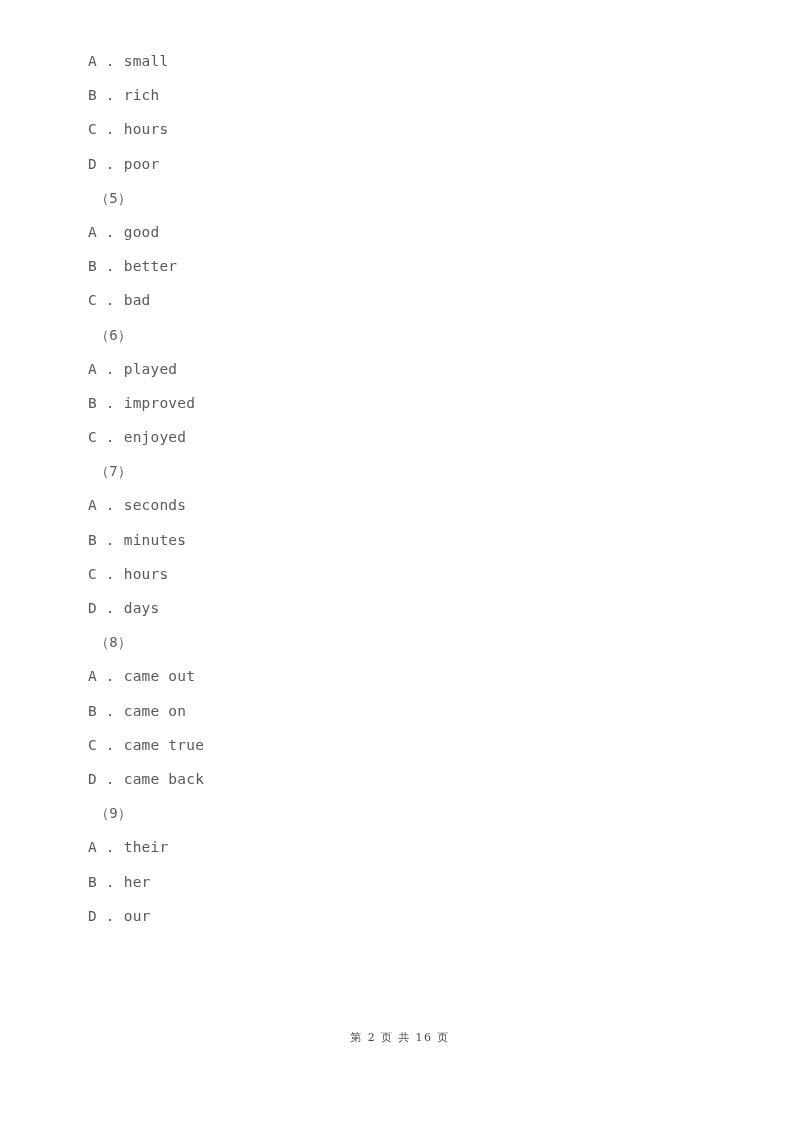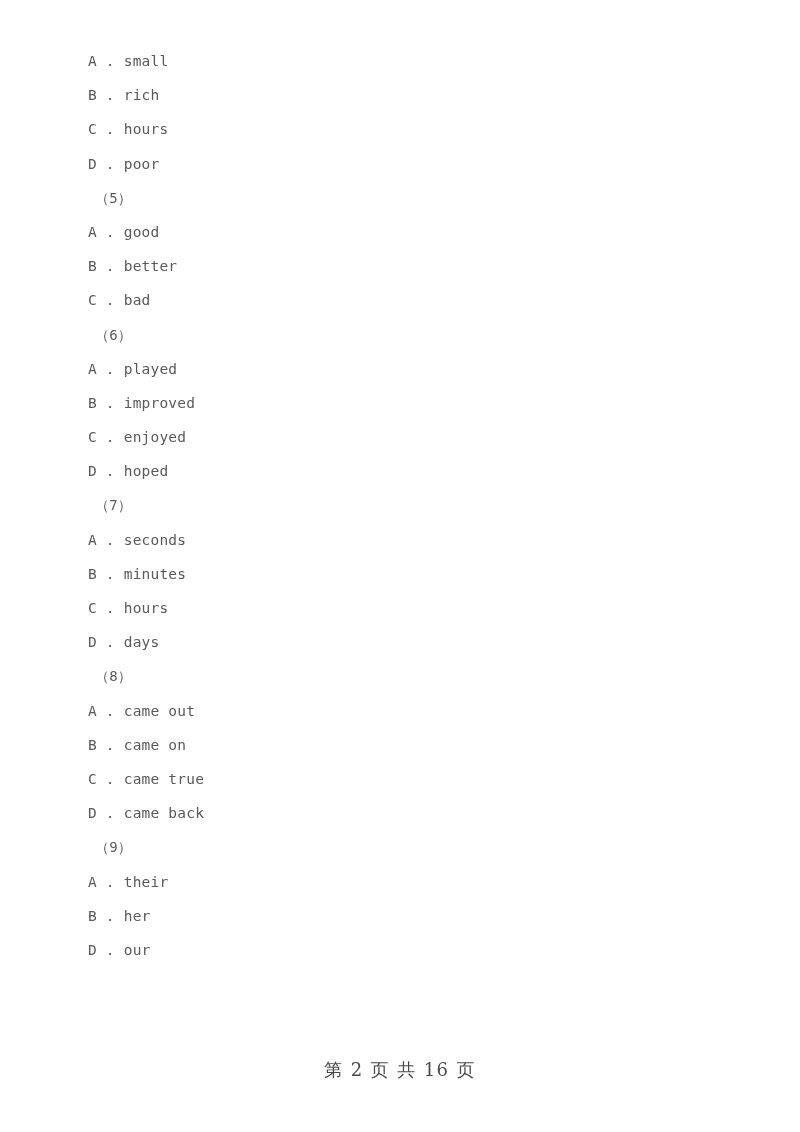--- a/index.html
+++ b/index.html
@@ -42,26 +42,25 @@
   .qnum {
     padding-left: 95px;
     font-size: 14px;
   }
   .footer {
     position: absolute;
     left: 0;
     top: 1030px;
     width: 800px;
     text-align: center;
-    font-size: 18px;
+    font-size: 11px;
     color: #4a4a4a;
     font-family: "DejaVu Serif", "Liberation Serif", serif;
     letter-spacing: 1.4px;
     white-space: pre;
-    margin-top: 28px;
   }
 </style>
 </head>
 <body>
 
 <div class="page">
 
   <div class="content">
 
     <div class="line opt first">A . small</div>
@@ -73,21 +72,20 @@
 
     <div class="line opt">A . good</div>
     <div class="line opt">B . better</div>
     <div class="line opt">C . bad</div>
 
     <div class="line qnum">（6）</div>
 
     <div class="line opt">A . played</div>
     <div class="line opt">B . improved</div>
     <div class="line opt">C . enjoyed</div>
-    <div class="line opt">D . hoped</div>
 
     <div class="line qnum">（7）</div>
 
     <div class="line opt">A . seconds</div>
     <div class="line opt">B . minutes</div>
     <div class="line opt">C . hours</div>
     <div class="line opt">D . days</div>
 
     <div class="line qnum">（8）</div>
 

